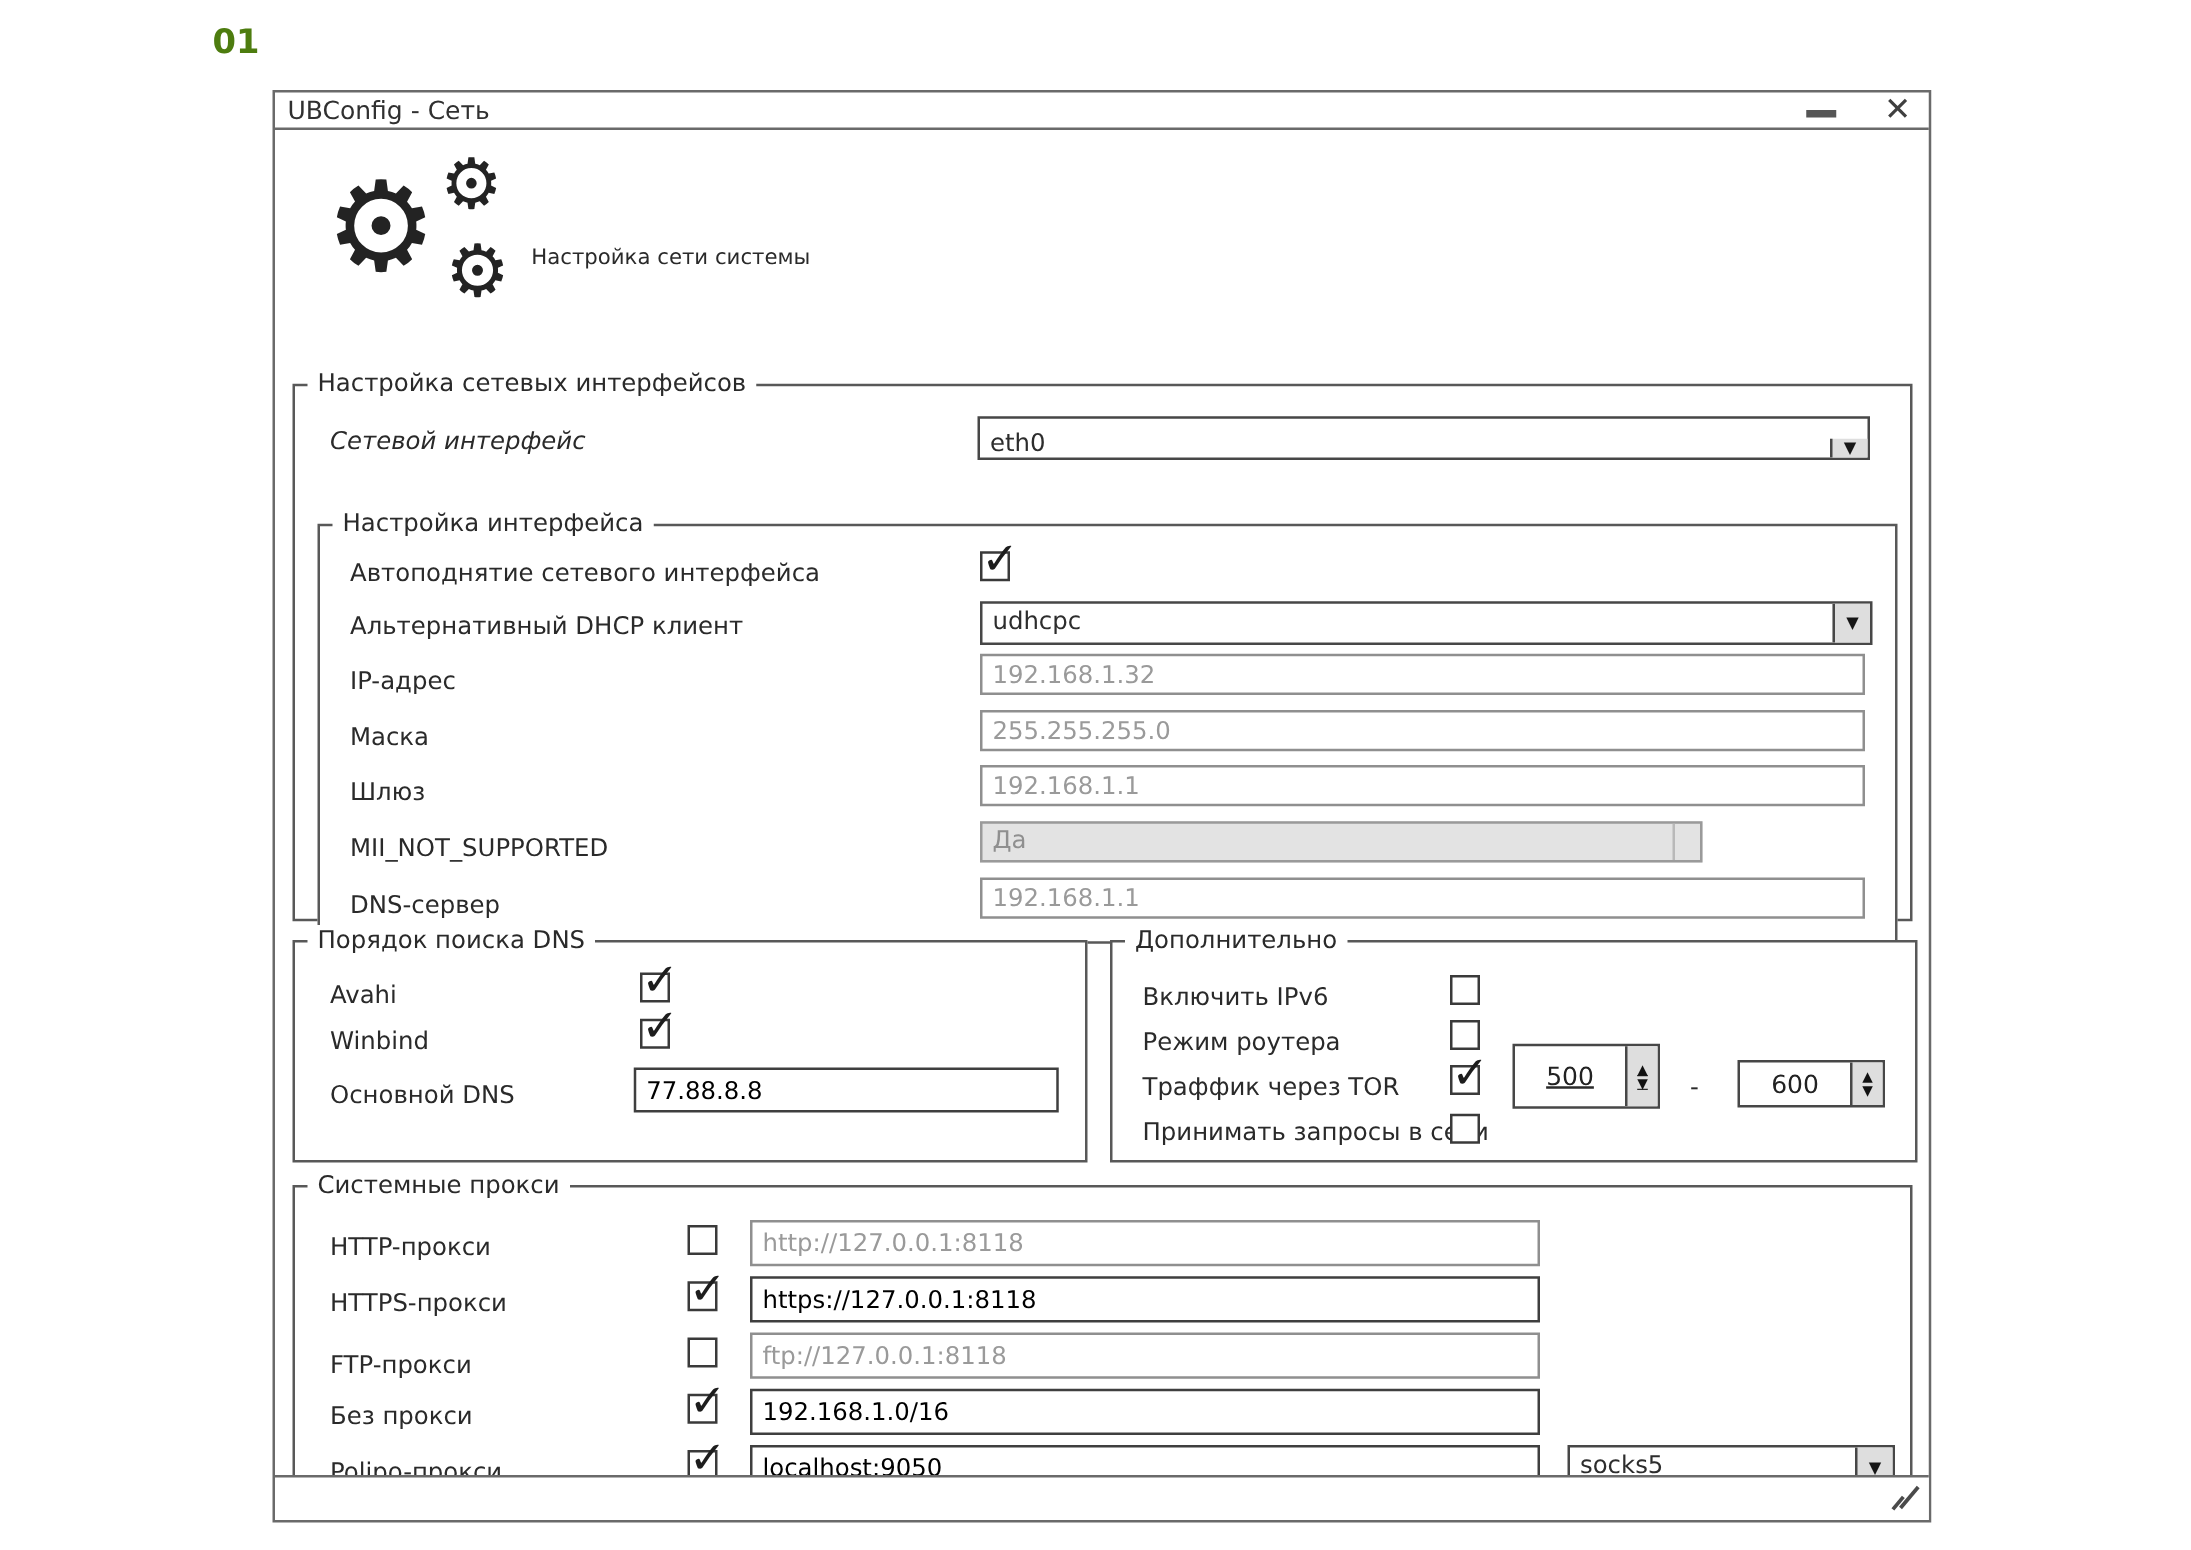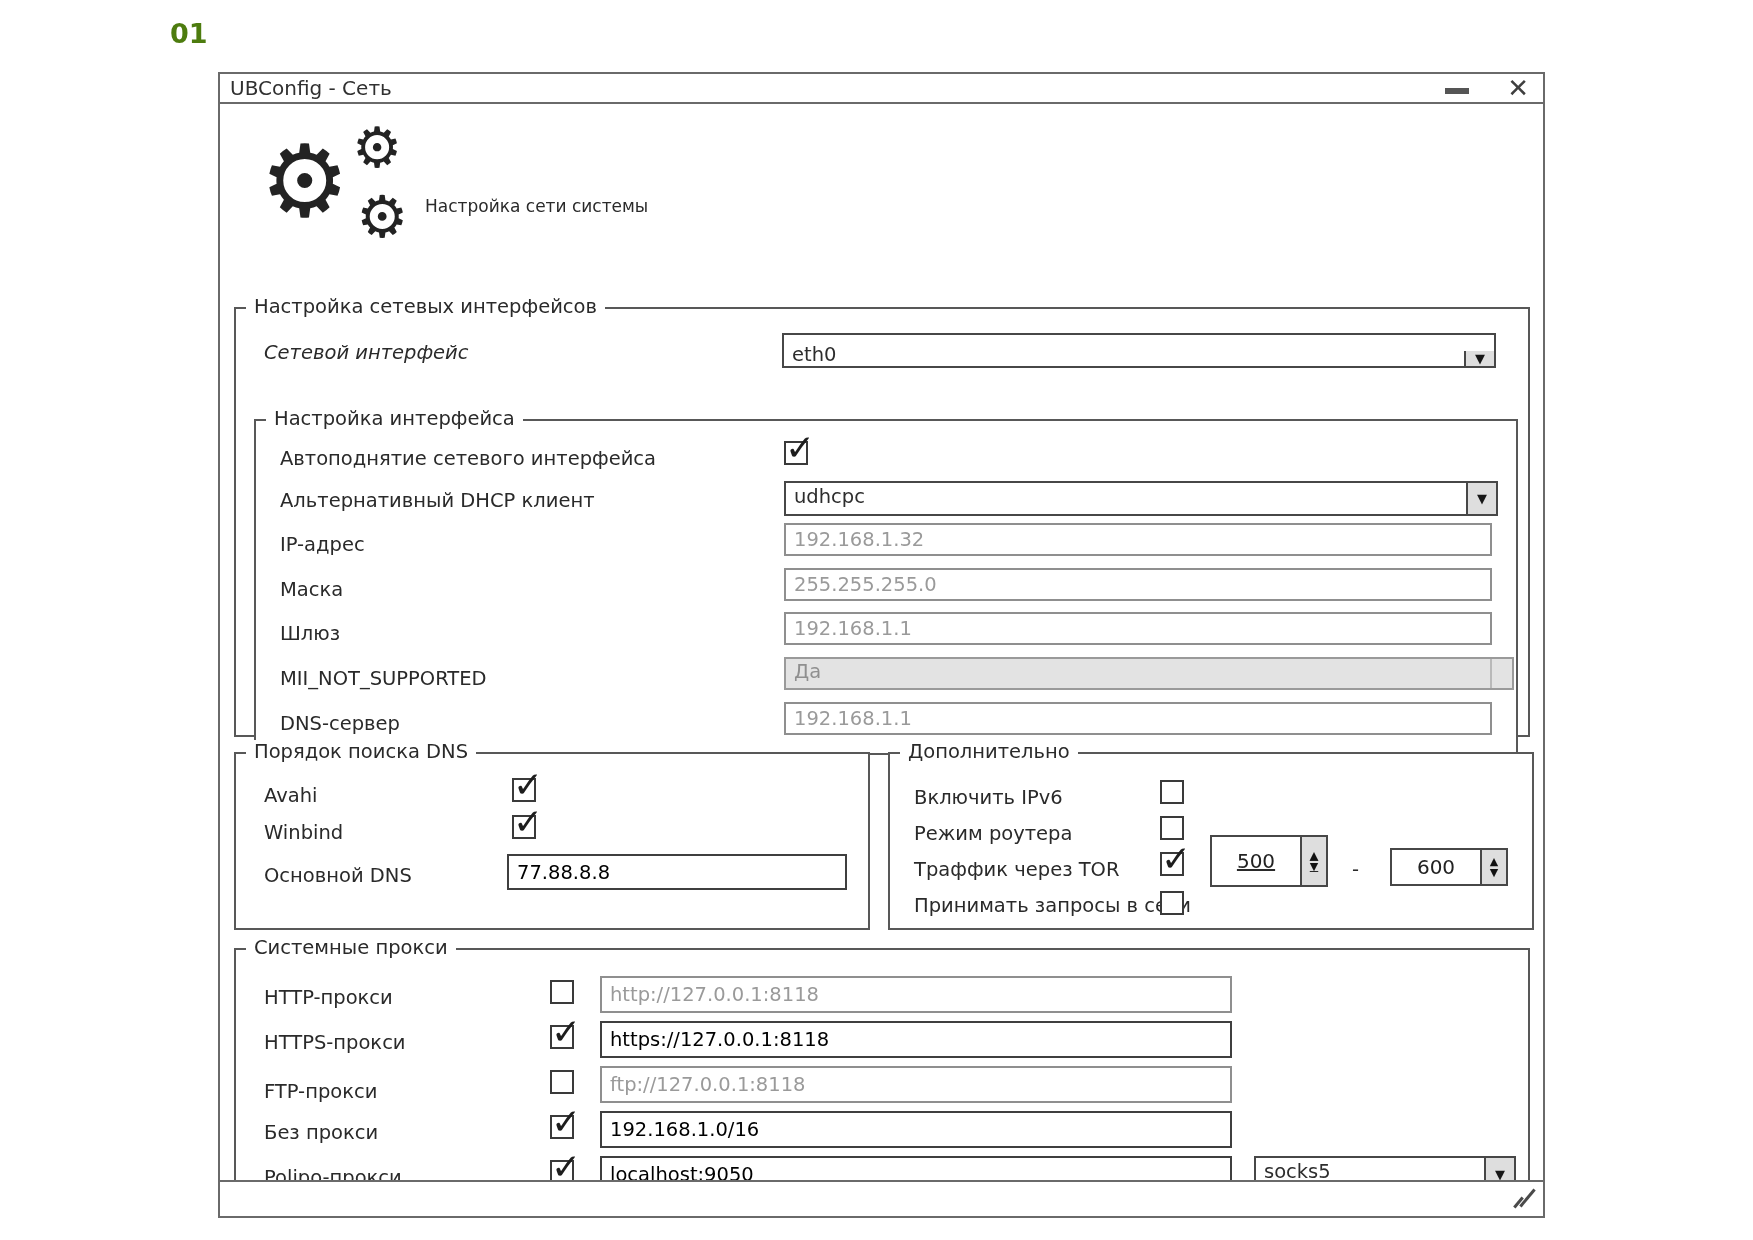--- a/index.html
+++ b/index.html
@@ -108,21 +108,21 @@
       <span class="lbl" style="left:24px; top:112px;">IP-адрес</span>
       <input class="tinput ph" style="left: 528px; top: 102px; width: 708px; height: 33px;" placeholder="192.168.1.32">
 
       <span class="lbl" style="left:24px; top:157px;">Маска</span>
       <input class="tinput ph" style="left: 528px; top: 147px; width: 708px; height: 33px;" placeholder="255.255.255.0">
 
       <span class="lbl" style="left:24px; top:201px;">Шлюз</span>
       <input class="tinput ph" style="left: 528px; top: 191px; width: 708px; height: 33px;" placeholder="192.168.1.1">
 
       <span class="lbl" style="left:24px; top:246px;">MII_NOT_SUPPORTED</span>
-      <div class="dfield" style="left:528px; top:236px; width:730px; height:33px;">
+      <div class="dfield" style="left:528px; top:236px; width:578px; height:33px;">
         <span>Да</span>
         <span class="divider"></span>
       </div>
 
       <span class="lbl" style="left:24px; top:291px;">DNS-сервер</span>
       <input class="tinput ph" style="left: 528px; top: 281px; width: 708px; height: 33px;" placeholder="192.168.1.1">
     </div>
   </div>
 
   <div class="group" id="group-dns">

